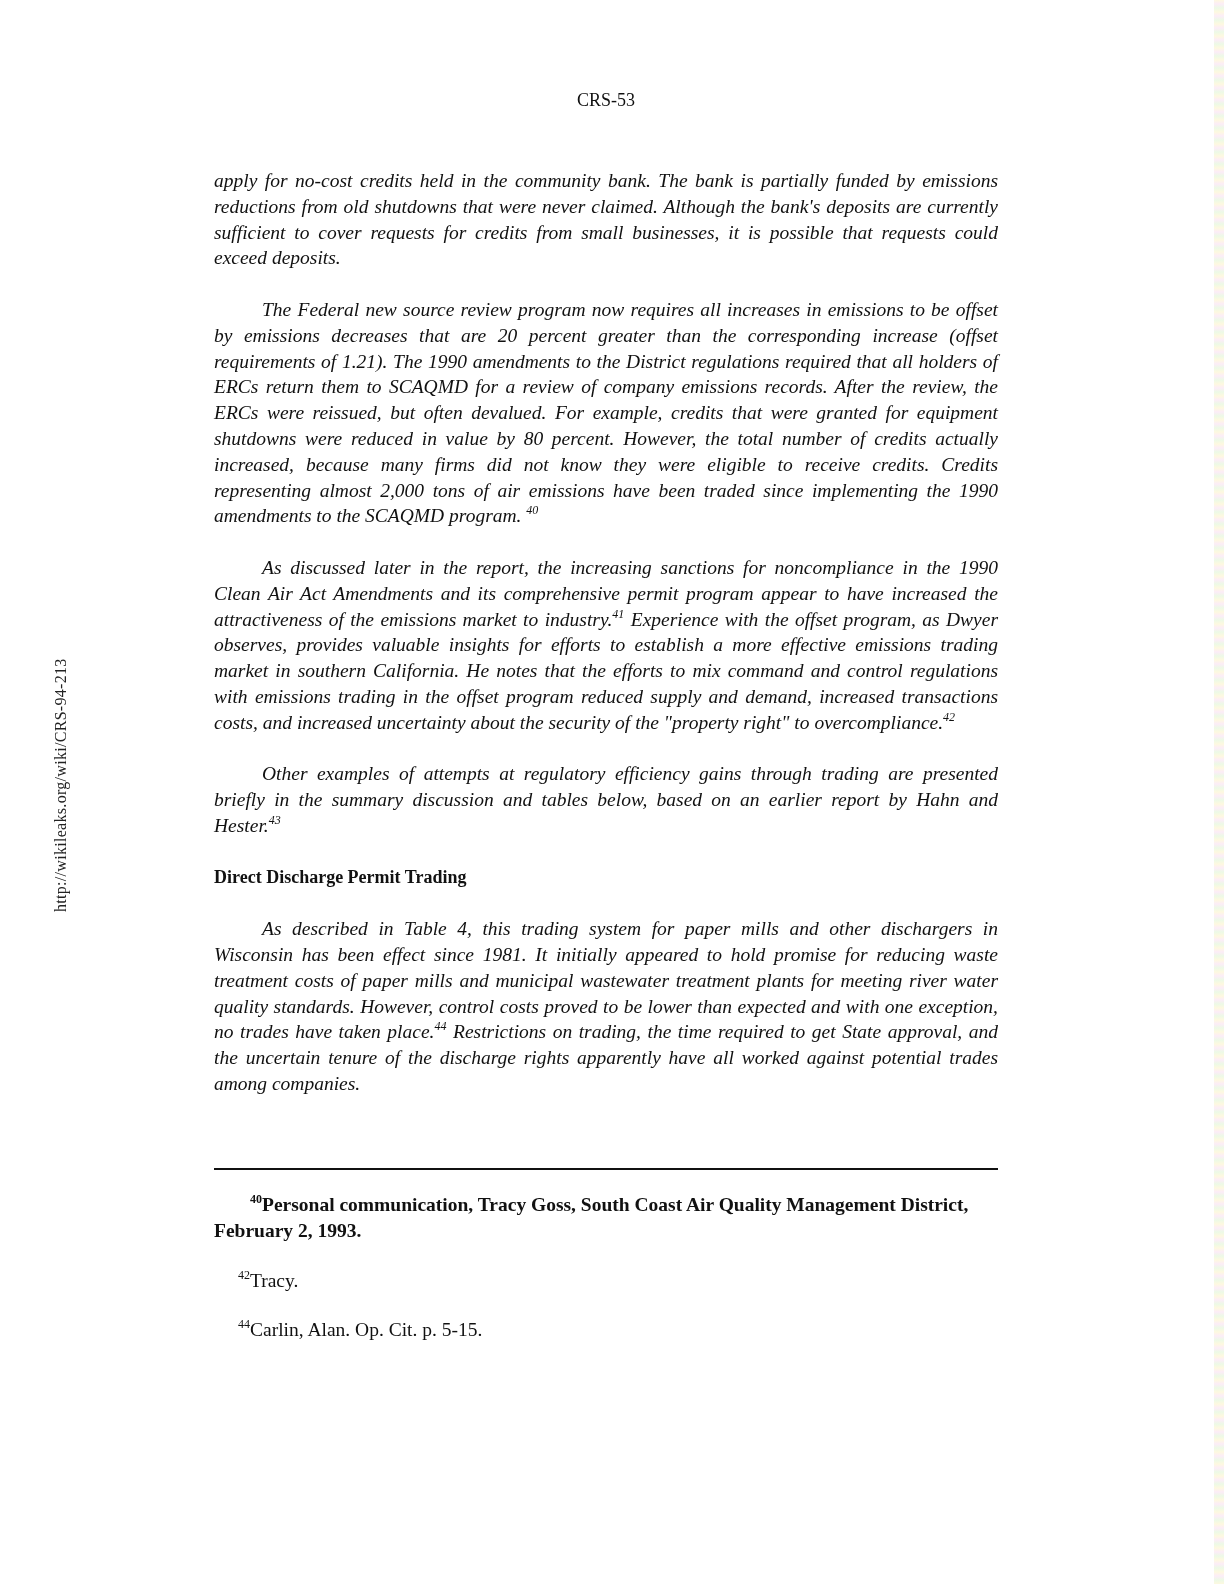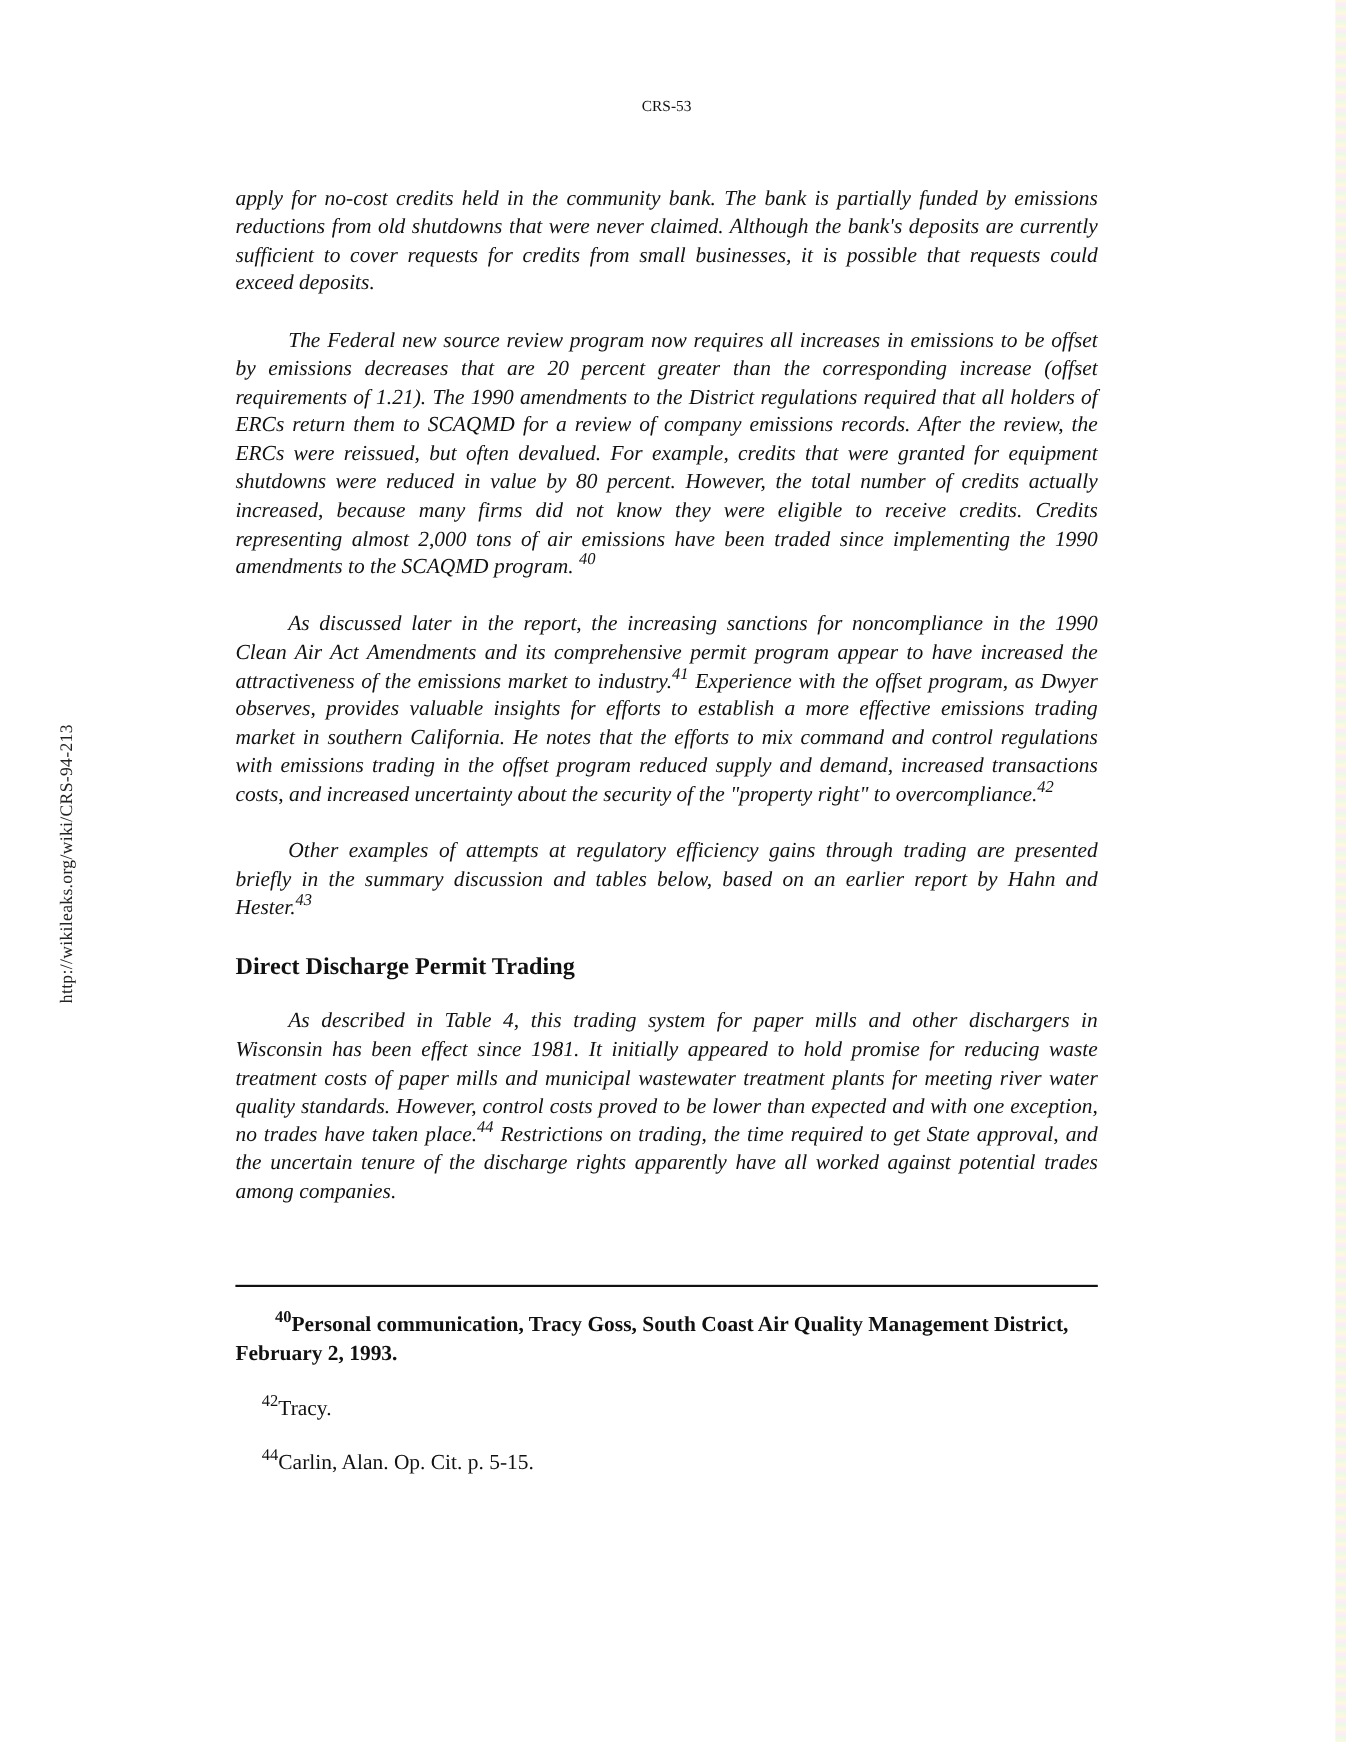--- a/index.html
+++ b/index.html
@@ -13,30 +13,30 @@
     background: repeating-linear-gradient(180deg, #fdf7d8 0px, #fbe8f6 4px, #e8f8e0 8px, #fdf7d8 12px);
     opacity: 0.8;
   }
   .side-url {
     position: absolute; left: 52px; top: 912px;
     transform: rotate(-90deg); transform-origin: left top;
     font-size: 16px; letter-spacing: 0.3px; white-space: nowrap; color: #222;
   }
   .page-num {
     position: absolute; top: 90px; left: 0; width: 1212px; text-align: center;
-    font-size: 14px;
+    font-size: 18px;
   }
   .content {
     position: absolute; left: 214px; top: 168px; width: 784px;
     font-size: 19.5px; line-height: 25.8px;
   }
   .para { margin: 0 0 25.8px 0; text-align: justify; font-style: italic; }
   .indent { text-indent: 48px; }
-  sup { font-size: 15px; line-height: 0; vertical-align: 8px; }
-  .heading { font-weight: bold; font-size: 22px; margin: 0 0 25.8px 0; }
+  sup { font-size: 12px; line-height: 0; vertical-align: 8px; }
+  .heading { font-weight: bold; font-size: 18px; margin: 0 0 25.8px 0; }
   .rule {
     position: absolute; left: 214px; top: 1168px; width: 784px; height: 0;
     border-top: 2px solid #111;
   }
   .footnotes {
     position: absolute; left: 214px; top: 1192px; width: 790px;
     font-size: 19.5px; line-height: 25.8px;
   }
   .fn { margin: 0 0 24px 0; }
   .fn-indent { text-indent: 36px; font-weight: bold; }

